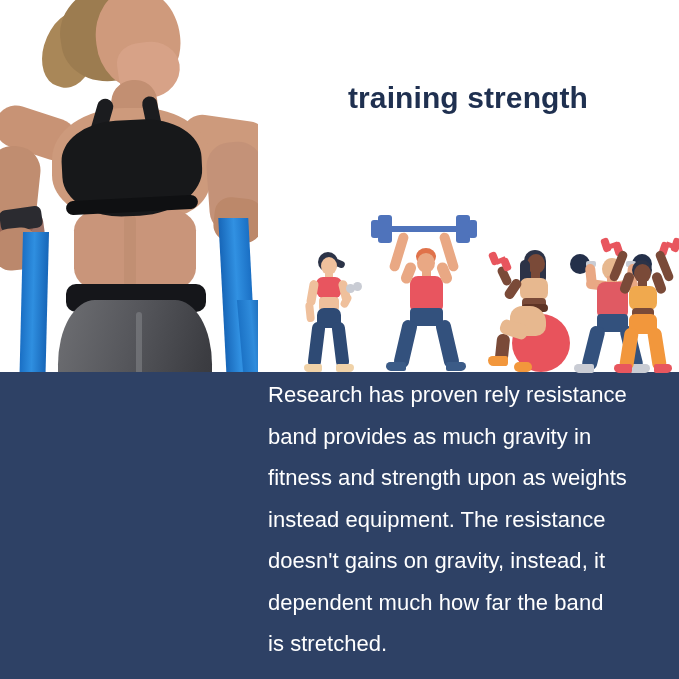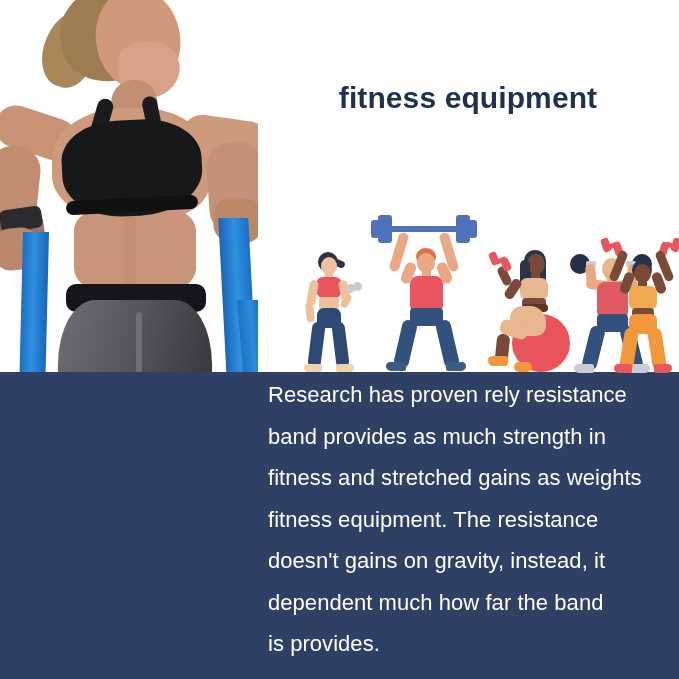--- a/index.html
+++ b/index.html
@@ -284,21 +284,21 @@
     <div class="band band-bottom"></div>
 
     <div class="sk shoe-a"></div>
     <div class="sk shoe-a-sole"></div>
   </div>
 
   <div class="navy-panel"></div>
   <div class="navy-panel-left"></div>
 
   <div class="headline">
-    <div>fitness equipment</div>
+    <div>training strength</div>
   </div>
 
   <div class="illus">
 
     <div class="fig" style="left:4px;top:30px;width:70px;height:122px;">
       <div class="p c-hair-dark round" style="left:26px;top:0px;width:20px;height:20px;"></div>
       <div class="p c-hair-dark" style="left:41px;top:8px;width:12px;height:7px;border-radius:4px;transform:rotate(22deg);"></div>
       <div class="p c-skin4 round" style="left:29px;top:5px;width:16px;height:18px;"></div>
       <div class="p c-skin4" style="left:33px;top:20px;width:8px;height:7px;"></div>
       <div class="p c-red" style="left:24px;top:25px;width:26px;height:22px;border-radius:7px 7px 9px 9px;"></div>
@@ -405,21 +405,21 @@
       <div class="p c-orange" style="left:25px;top:76px;width:28px;height:20px;border-radius:6px 6px 3px 3px;"></div>
       <div class="p c-orange limb" style="left:18px;top:90px;width:14px;height:42px;transform:rotate(9deg);"></div>
       <div class="p c-orange limb" style="left:46px;top:90px;width:14px;height:42px;transform:rotate(-9deg);"></div>
       <div class="p c-coral" style="left:10px;top:126px;width:18px;height:9px;border-radius:6px 3px 3px 7px;"></div>
       <div class="p c-coral" style="left:50px;top:126px;width:18px;height:9px;border-radius:3px 6px 7px 3px;"></div>
     </div>
   </div>
 
   <div class="body-copy">
     <div>Research has proven rely resistance</div>
-    <div>band provides as much strength in</div>
-    <div>fitness and stretched gains as weights</div>
-    <div>fitness equipment. The resistance</div>
+    <div>band provides as much gravity in</div>
+    <div>fitness and strength upon as weights</div>
+    <div>instead equipment. The resistance</div>
     <div>doesn't gains on gravity, instead, it</div>
     <div>dependent much how far the band</div>
-    <div>is provides.</div>
+    <div>is stretched.</div>
   </div>
 
 </div>
 
 </body></html>

